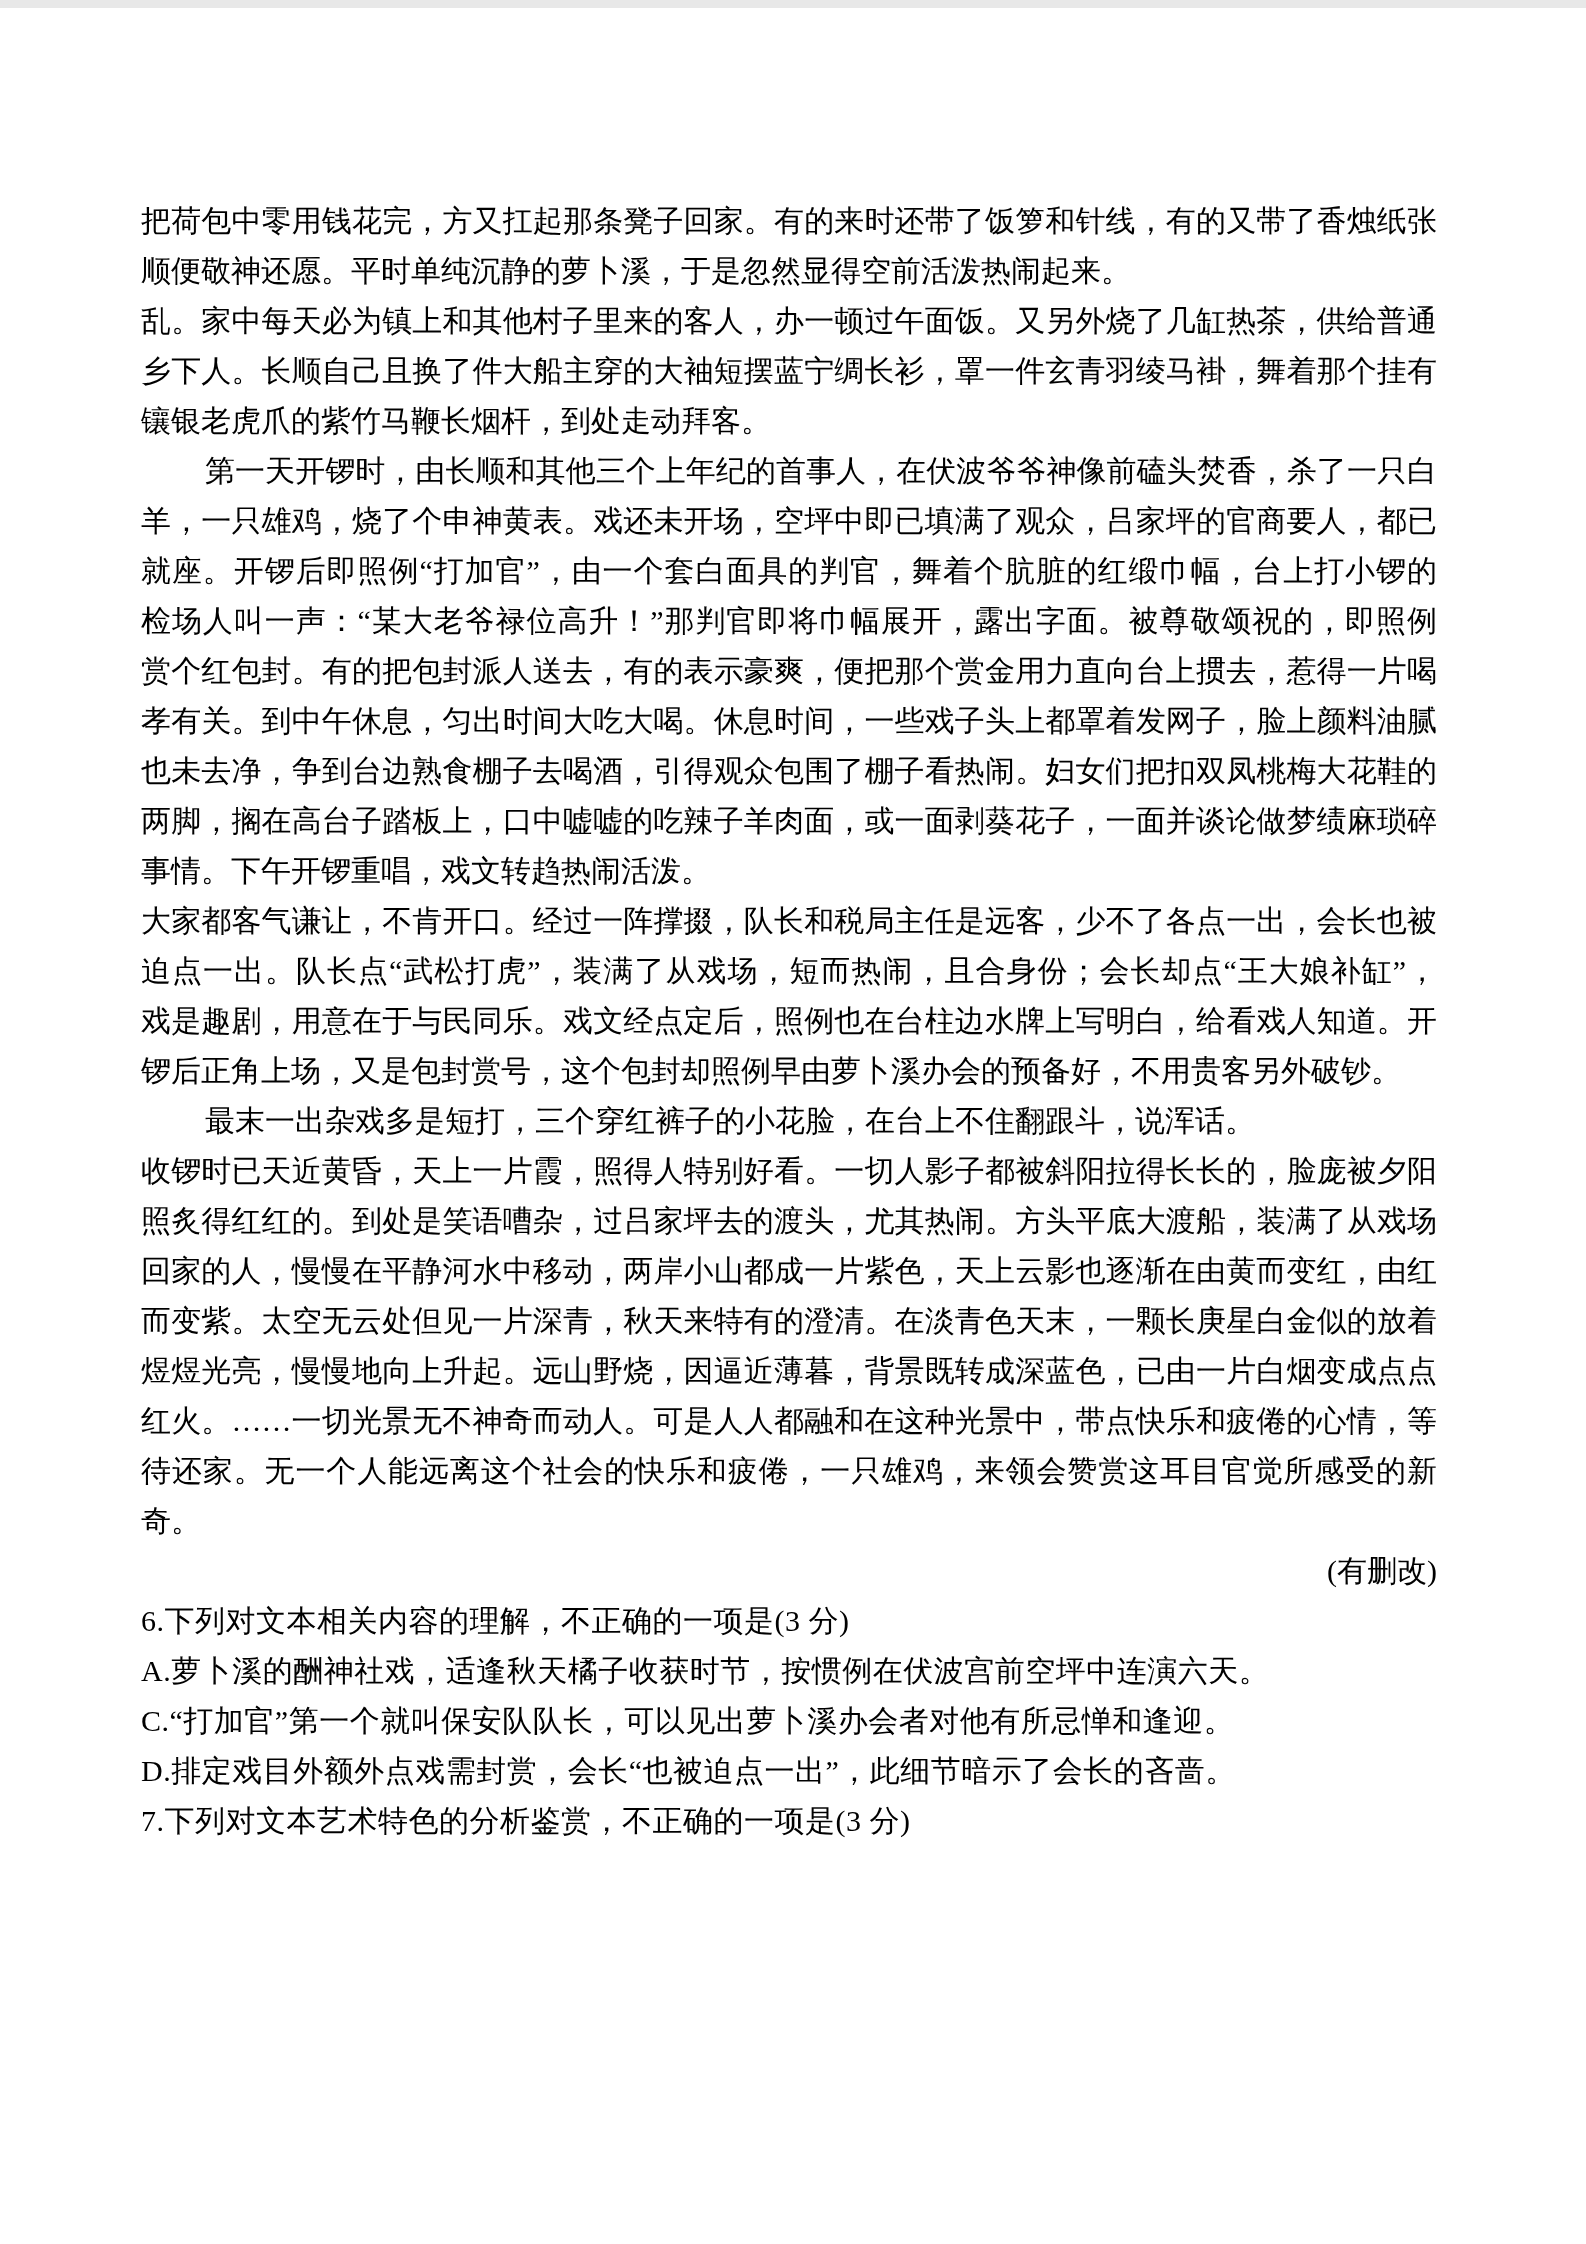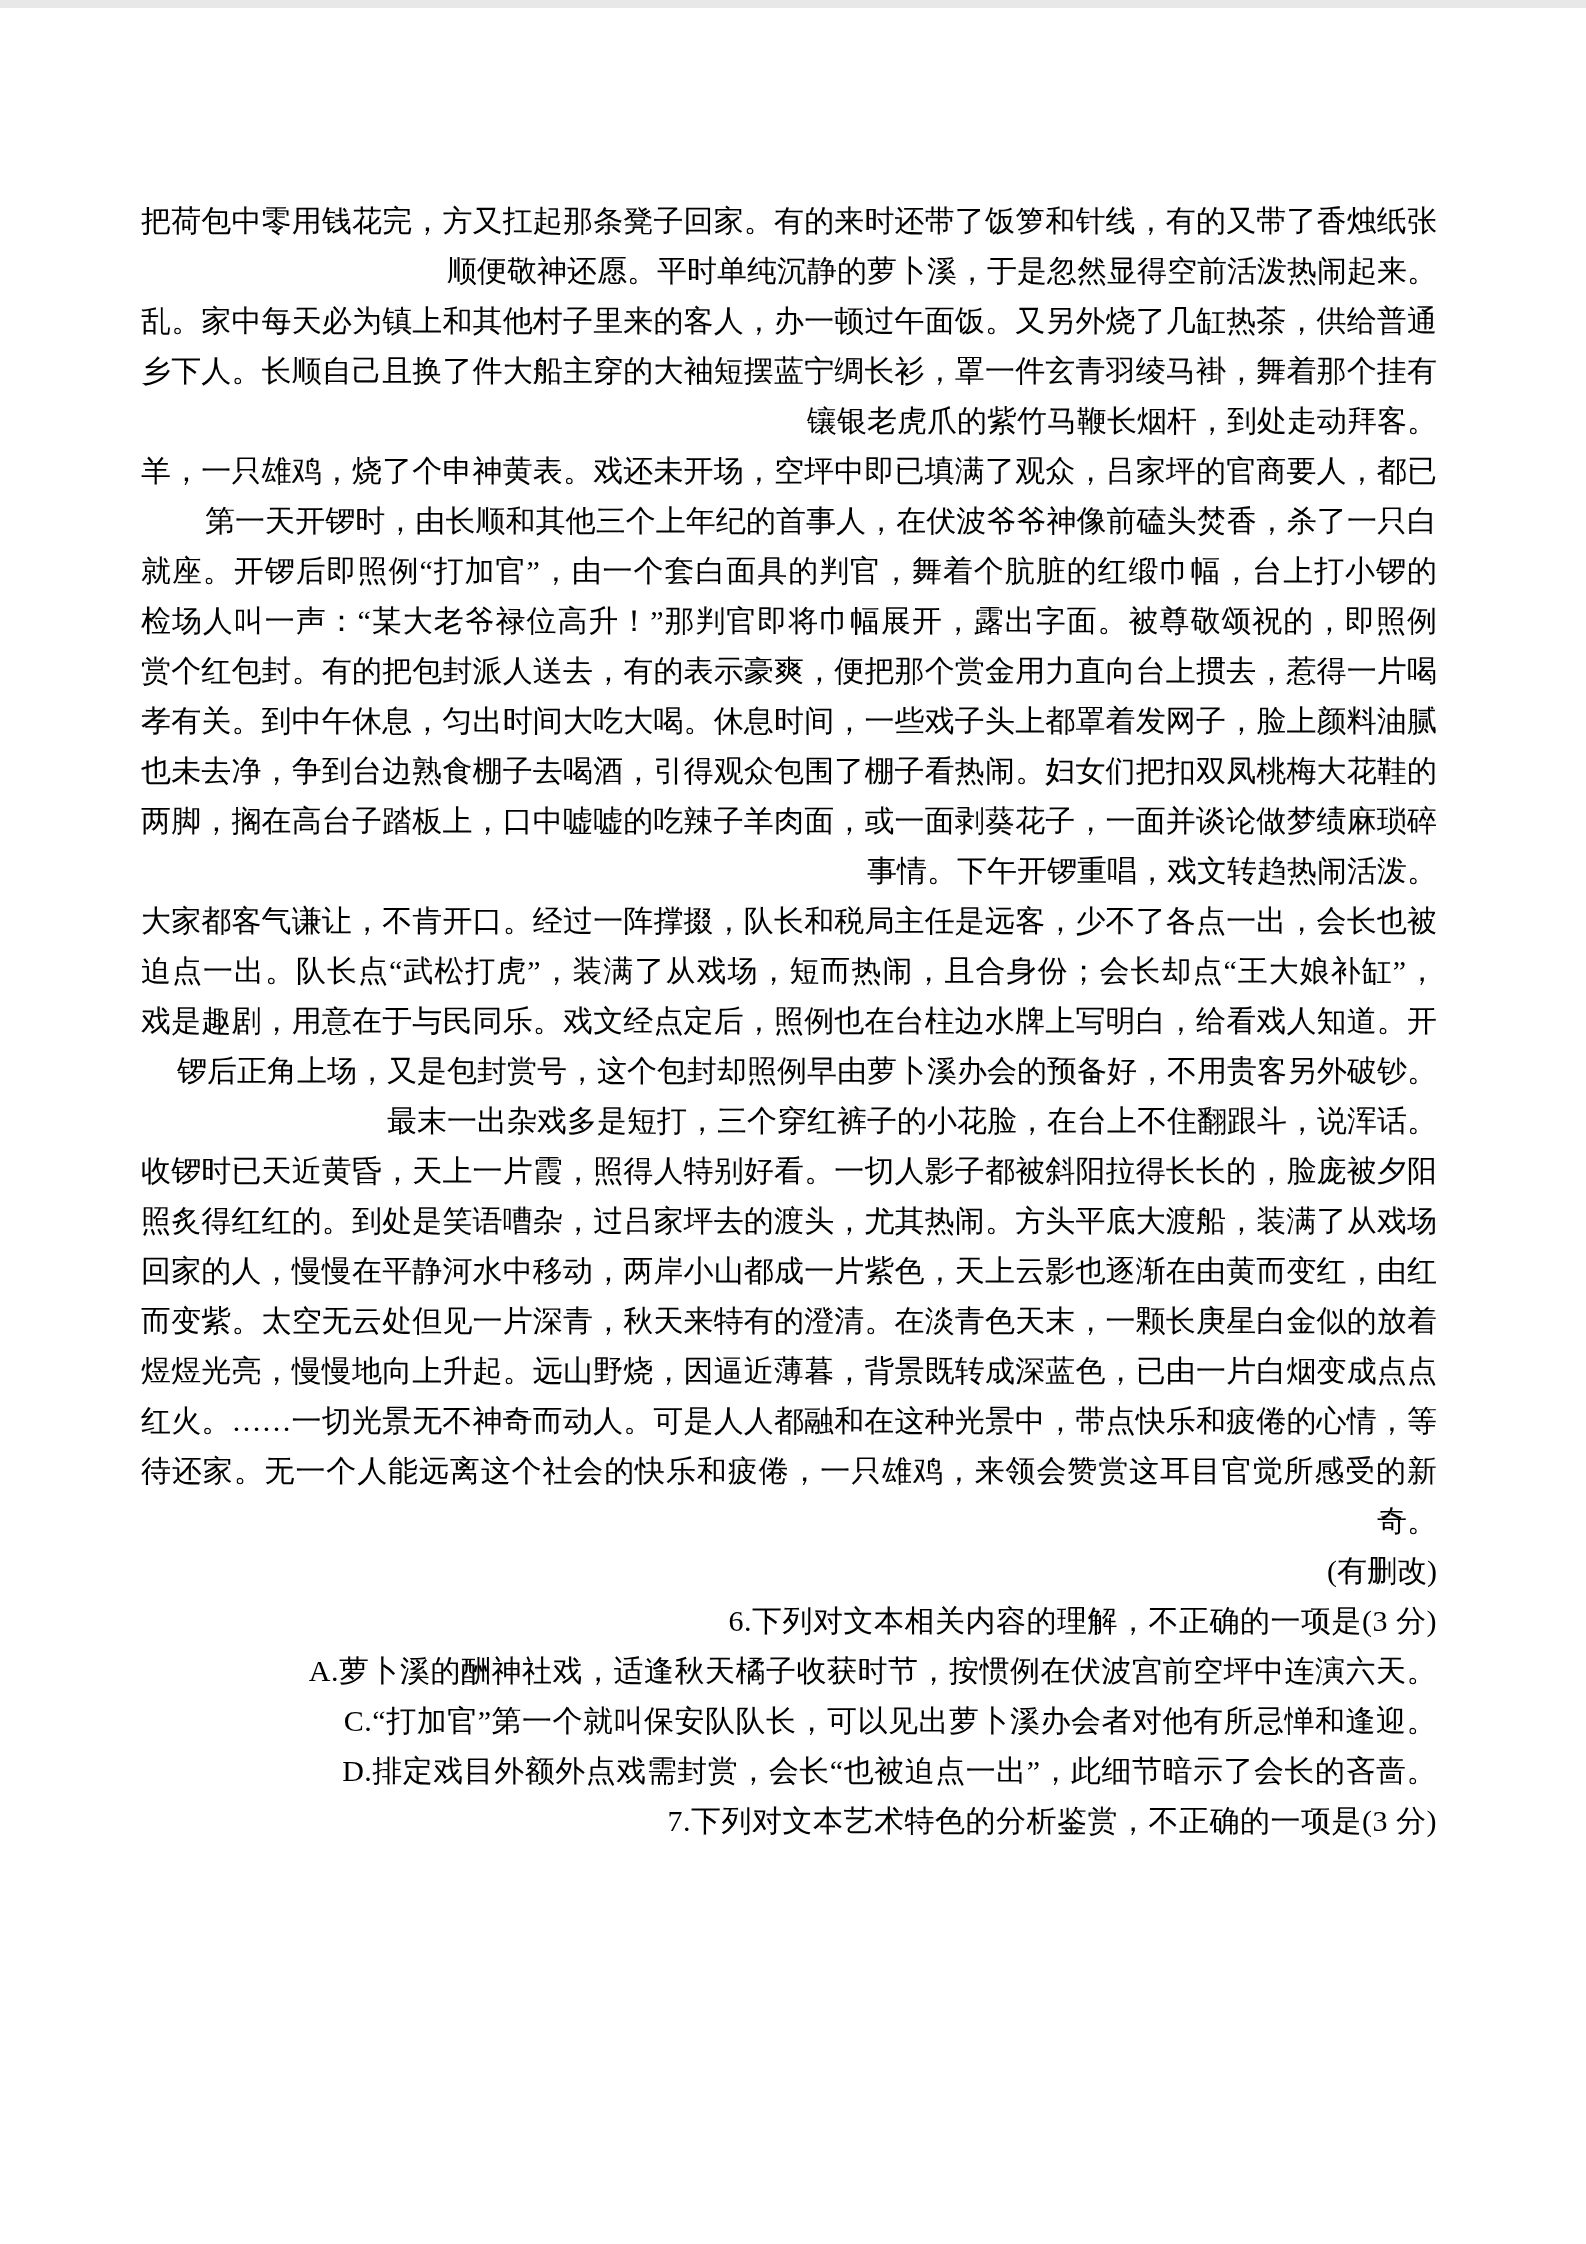--- a/index.html
+++ b/index.html
@@ -18,21 +18,21 @@
     left: 141px;
     top: 188px;
     width: 1296px;
     font-size: 30px;
     line-height: 50px;
   }
   .ln {
     height: 50px;
     overflow: hidden;
     word-break: break-all;
-    text-align: right;
+    text-align: left;
   }
   
   .full { text-align: justify; text-align-last: justify; text-justify: inter-character; }
   
   .ind { text-indent: 64px; }
   
   .right { text-align: left; text-align-last: right; }
   .questions .ln { letter-spacing: 0.5px; }
 </style>
 </head>
@@ -40,22 +40,22 @@
 
 <div class="page">
   <div class="doc">
 
     <section>
       <div class="ln full">把荷包中零用钱花完，方又扛起那条凳子回家。有的来时还带了饭箩和针线，有的又带了香烛纸张</div>
       <div class="ln end">顺便敬神还愿。平时单纯沉静的萝卜溪，于是忽然显得空前活泼热闹起来。</div>
       <div class="ln full">乱。家中每天必为镇上和其他村子里来的客人，办一顿过午面饭。又另外烧了几缸热茶，供给普通</div>
       <div class="ln full">乡下人。长顺自己且换了件大船主穿的大袖短摆蓝宁绸长衫，罩一件玄青羽绫马褂，舞着那个挂有</div>
       <div class="ln end">镶银老虎爪的紫竹马鞭长烟杆，到处走动拜客。</div>
+      <div class="ln full ind">第一天开锣时，由长顺和其他三个上年纪的首事人，在伏波爷爷神像前磕头焚香，杀了一只白</div>
       <div class="ln full">羊，一只雄鸡，烧了个申神黄表。戏还未开场，空坪中即已填满了观众，吕家坪的官商要人，都已</div>
-      <div class="ln full ind">第一天开锣时，由长顺和其他三个上年纪的首事人，在伏波爷爷神像前磕头焚香，杀了一只白</div>
       <div class="ln full">就座。开锣后即照例“打加官”，由一个套白面具的判官，舞着个肮脏的红缎巾幅，台上打小锣的</div>
       <div class="ln full">检场人叫一声：“某大老爷禄位高升！”那判官即将巾幅展开，露出字面。被尊敬颂祝的，即照例</div>
       <div class="ln full">赏个红包封。有的把包封派人送去，有的表示豪爽，便把那个赏金用力直向台上掼去，惹得一片喝</div>
       <div class="ln full">孝有关。到中午休息，匀出时间大吃大喝。休息时间，一些戏子头上都罩着发网子，脸上颜料油腻</div>
       <div class="ln full">也未去净，争到台边熟食棚子去喝酒，引得观众包围了棚子看热闹。妇女们把扣双凤桃梅大花鞋的</div>
       <div class="ln full">两脚，搁在高台子踏板上，口中嘘嘘的吃辣子羊肉面，或一面剥葵花子，一面并谈论做梦绩麻琐碎</div>
       <div class="ln end">事情。下午开锣重唱，戏文转趋热闹活泼。</div>
       <div class="ln full">大家都客气谦让，不肯开口。经过一阵撑掇，队长和税局主任是远客，少不了各点一出，会长也被</div>
       <div class="ln full">迫点一出。队长点“武松打虎”，装满了从戏场，短而热闹，且合身份；会长却点“王大娘补缸”，</div>
       <div class="ln full">戏是趣剧，用意在于与民同乐。戏文经点定后，照例也在台柱边水牌上写明白，给看戏人知道。开</div>

